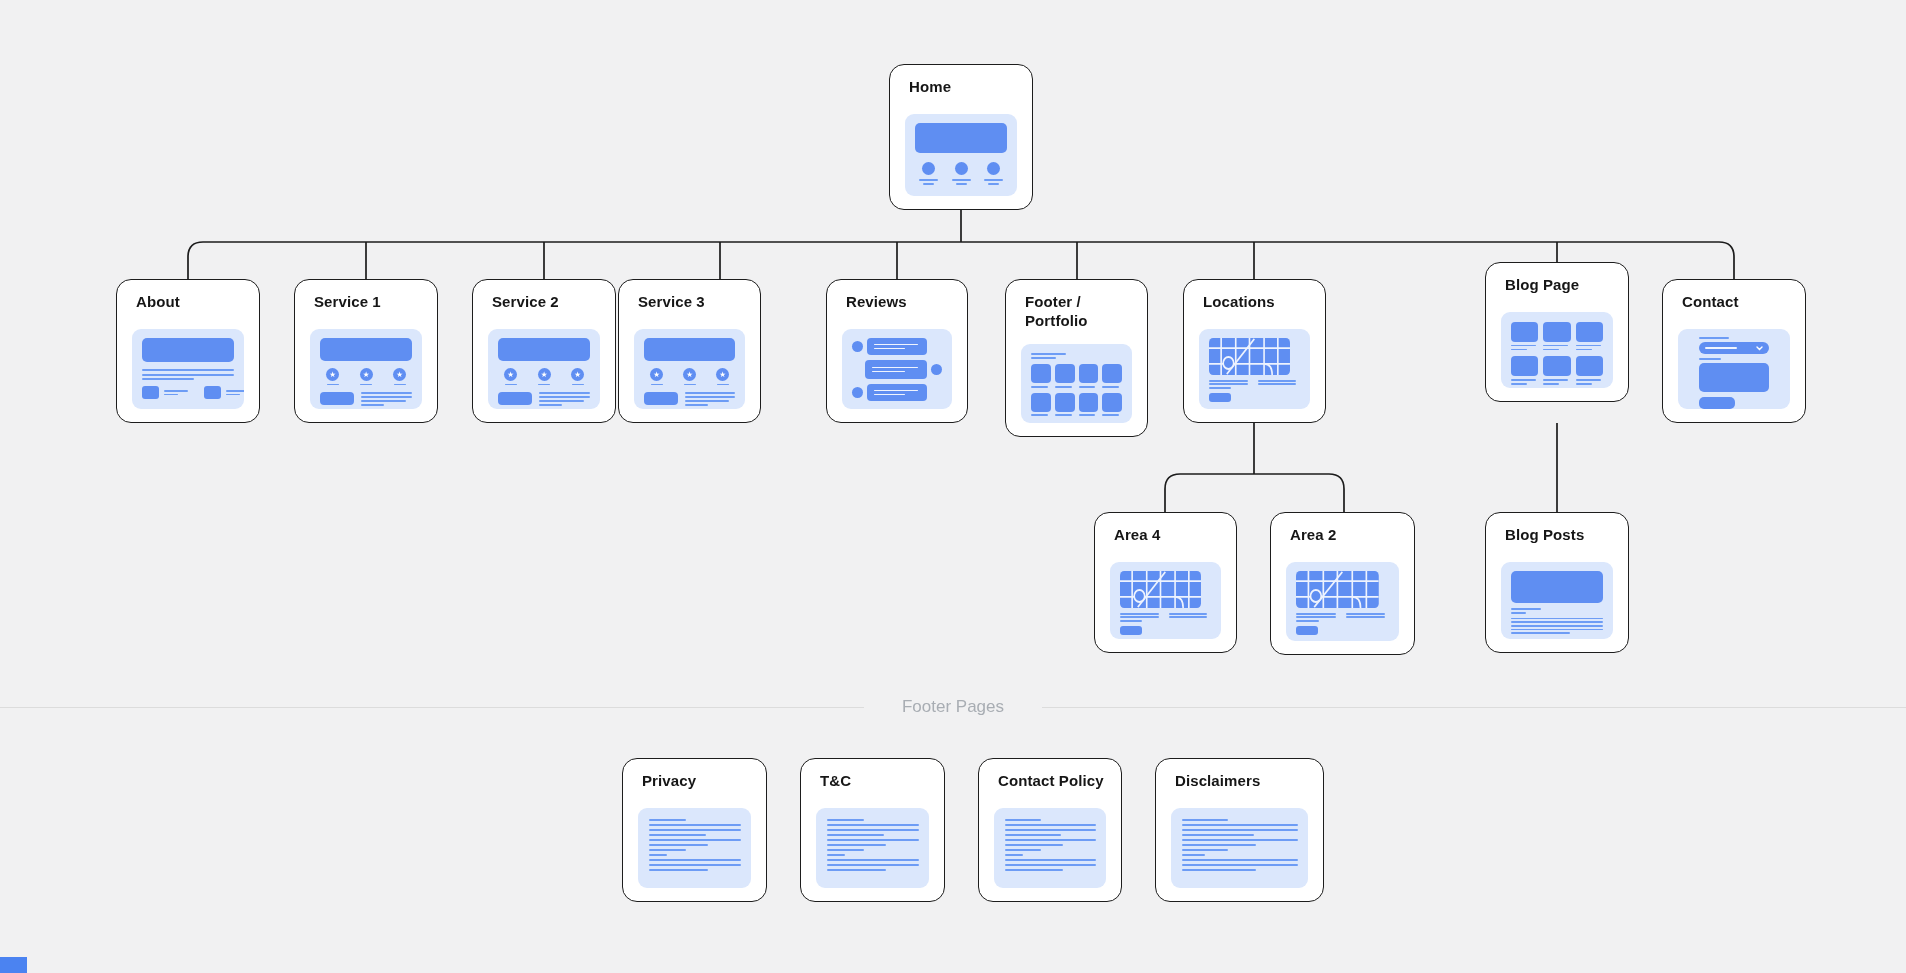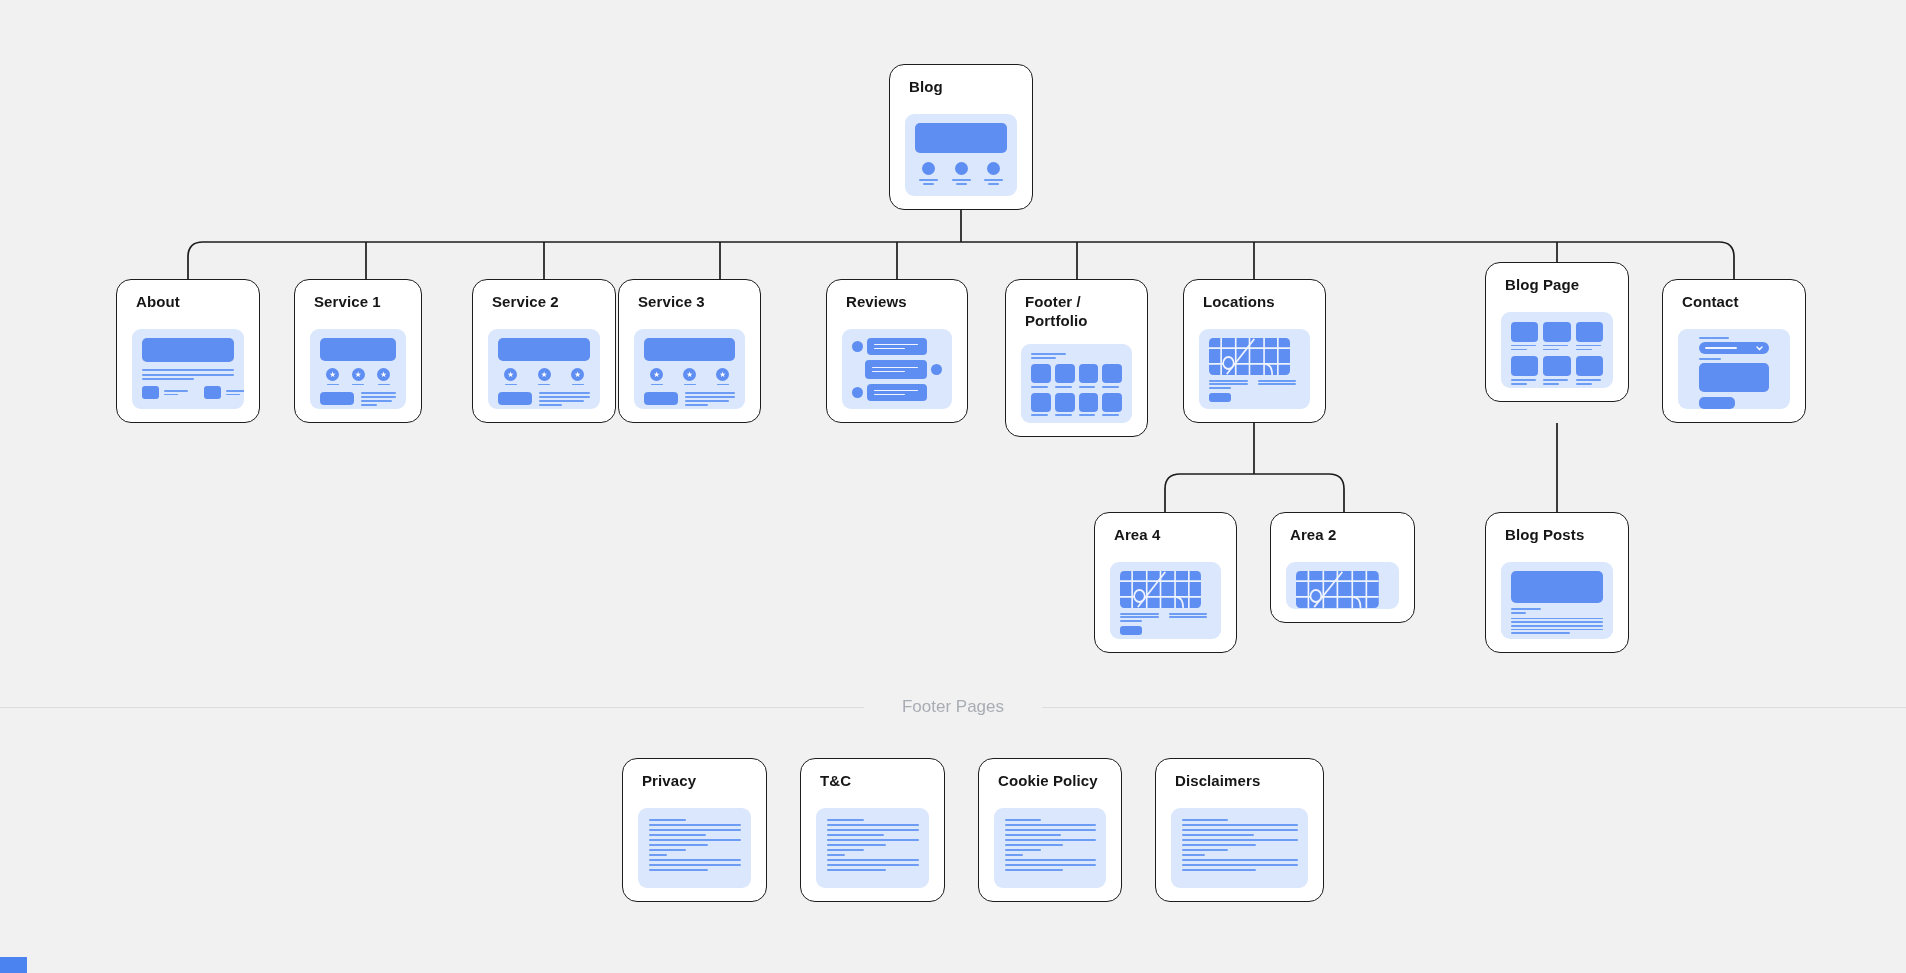--- a/index.html
+++ b/index.html
@@ -136,21 +136,21 @@
     <path d="M1077 242 V279"></path>
     <path d="M1254 242 V279"></path>
     <path d="M1557 242 V279"></path>
     <path d="M1254 423 V474"></path>
     <path d="M1165 512 V489 Q1165 474 1180 474 H1329 Q1344 474 1344 489 V512"></path>
     <path d="M1557 423 V512"></path>
   </g>
 </svg>
 
 <div class="node" style="left:889px;top:64px;width:144px;height:146px">
-  <div class="node-title">Blog</div>
+  <div class="node-title">Home</div>
   <div class="thumb">
   <div class="hero" style="height:30px;margin-bottom:9px"></div>
   <div class="frow">
     <div class="feat">
           <span class="dot"></span>
           <span class="wl" style="width:19px"></span>
           <span class="wl" style="width:11px"></span>
         </div>
     <div class="feat">
           <span class="dot"></span>
@@ -187,21 +187,21 @@
           <span class="chipbox"></span>
           <span class="wirelines chipl" style="gap: 2px;">
             <div class="wl" style="width: 100%; height: 1.7px;"></div>
             <div class="wl" style="width: 60%; height: 1.7px;"></div>
           </span>
         </div>
   </div>
 </div>
 </div>
 
-<div class="node" style="left:294px;top:279px;width:128px;height:144px">
+<div class="node" style="left:294px;top:279px;width:144px;height:144px">
   <div class="node-title">Service 1</div>
   <div class="thumb">
   <div class="hero" style="height:23px;margin-bottom:7px"></div>
   <div class="starrow">
     <div class="sfeat">
           <span class="scircle">★</span>
           <span class="sline"></span>
         </div>
     <div class="sfeat">
           <span class="scircle">★</span>
@@ -444,21 +444,21 @@
         </div>
     <div class="wirelines" style="flex: 1 1 0%; gap: 1.8px;">
           <div class="wl" style="width: 100%; height: 1.7px;"></div>
           <div class="wl" style="width: 100%; height: 1.7px;"></div>
         </div>
   </div>
   <div class="mapbtn"></div>
 </div>
 </div>
 
-<div class="node" style="left:1270px;top:512px;width:145px;height:111px">
+<div class="node" style="left:1270px;top:512px;width:145px;height:143px">
   <div class="node-title">Area 2</div>
   <div class="thumb">
   <svg class="mapviz" viewBox="0 0 100 40" preserveAspectRatio="none">
         <use href="#map-art" xlink:href="#map-art"></use>
       </svg>
   <div class="maplines">
     <div class="wirelines" style="flex: 1 1 0%; gap: 1.8px;">
           <div class="wl" style="width: 100%; height: 1.7px;"></div>
           <div class="wl" style="width: 100%; height: 1.7px;"></div>
           <div class="wl" style="width: 58%; height: 1.7px;"></div>
@@ -526,21 +526,21 @@
         <div class="wl" style="width: 40%; height: 2px;"></div>
         <div class="wl" style="width: 20%; height: 2px;"></div>
         <div class="wl" style="width: 100%; height: 2px;"></div>
         <div class="wl" style="width: 100%; height: 2px;"></div>
         <div class="wl" style="width: 64%; height: 2px;"></div>
       </div>
 </div>
 </div>
 
 <div class="node" style="left:978px;top:758px;width:144px;height:144px">
-  <div class="node-title">Cookie Policy</div>
+  <div class="node-title">Contact Policy</div>
   <div class="thumb">
   <div class="wirelines" style="padding: 2px 0px 0px 1px; gap: 3px;">
         <div class="wl" style="width: 40%; height: 2px;"></div>
         <div class="wl" style="width: 100%; height: 2px;"></div>
         <div class="wl" style="width: 100%; height: 2px;"></div>
         <div class="wl" style="width: 62%; height: 2px;"></div>
         <div class="wl" style="width: 100%; height: 2px;"></div>
         <div class="wl" style="width: 64%; height: 2px;"></div>
         <div class="wl" style="width: 40%; height: 2px;"></div>
         <div class="wl" style="width: 20%; height: 2px;"></div>

